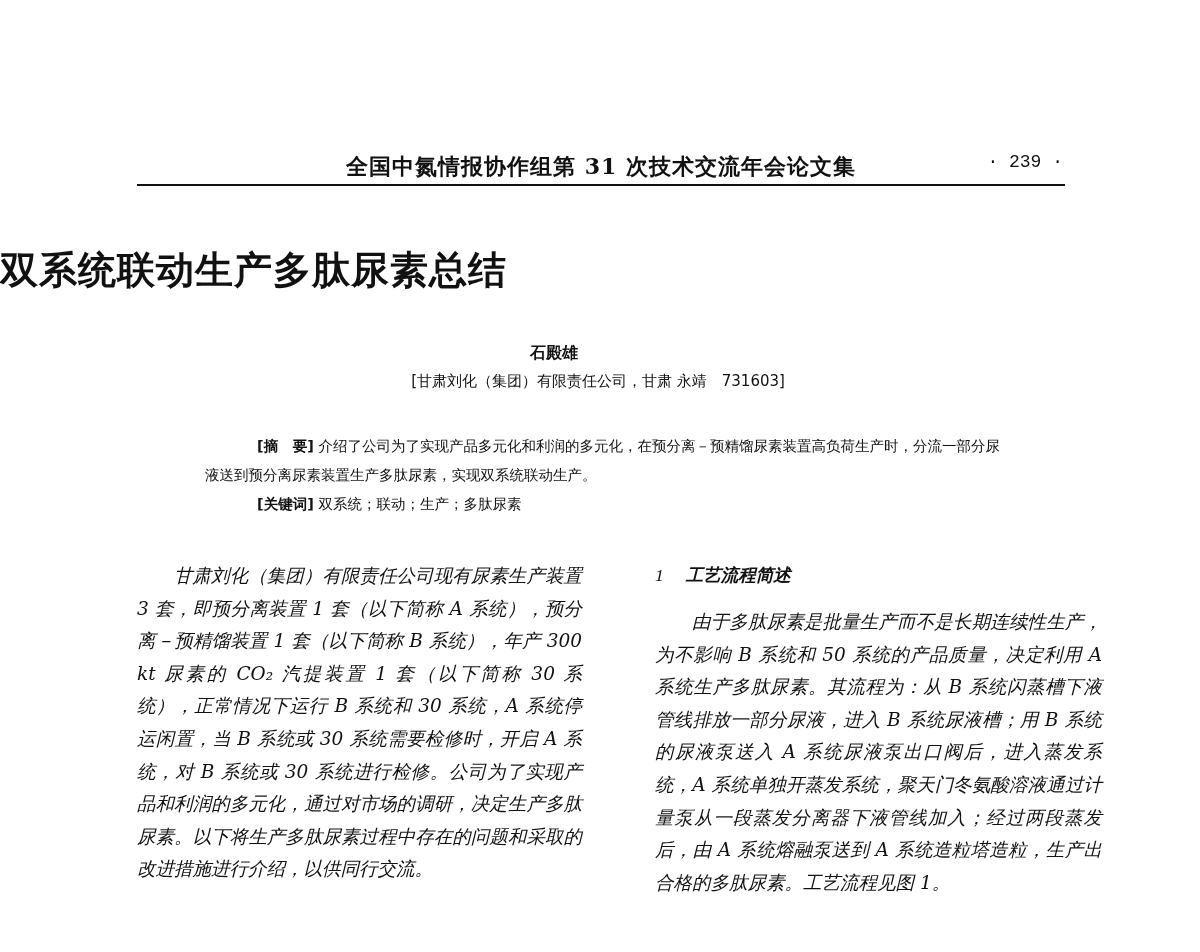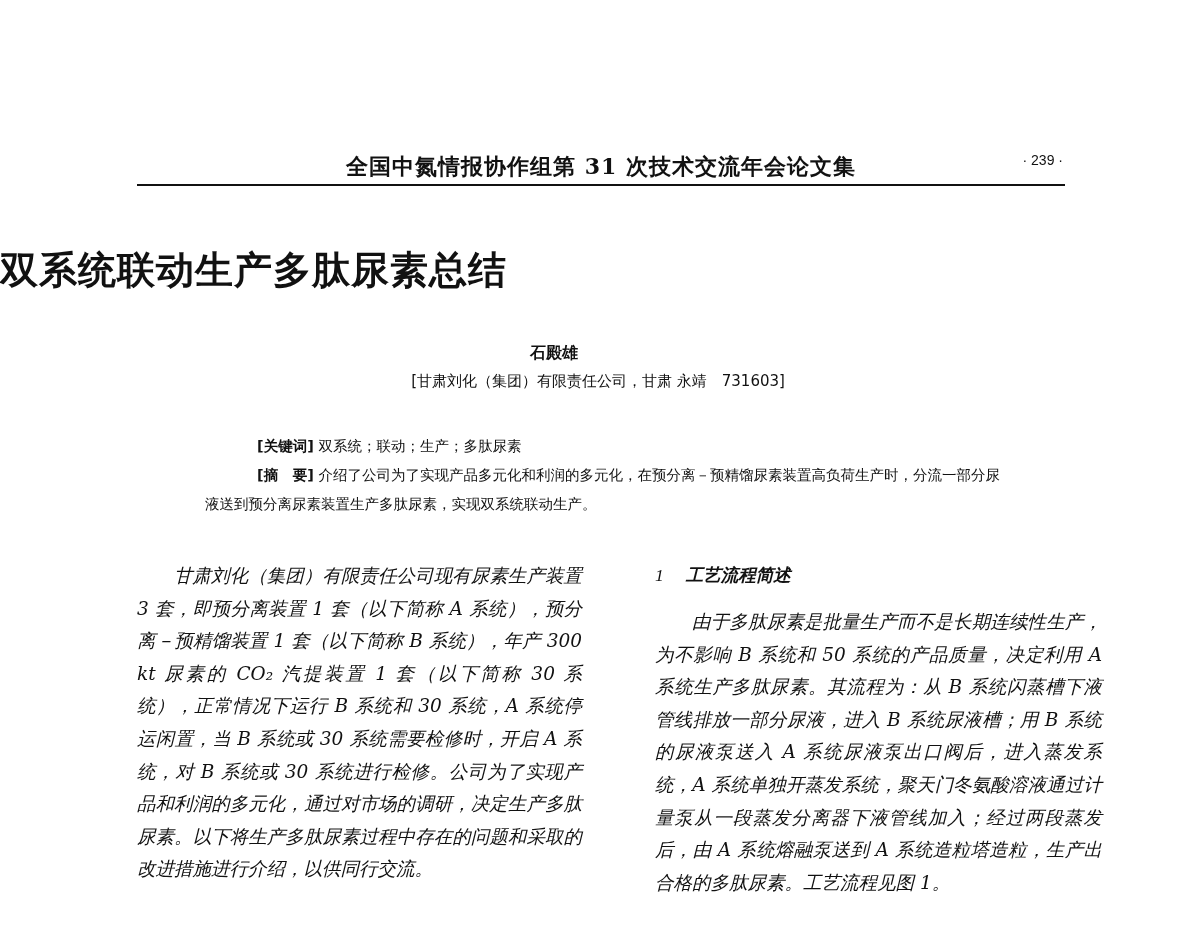--- a/index.html
+++ b/index.html
@@ -10,22 +10,22 @@
   }
   .running-head {
     position: absolute; left: 137px; top: 150px; width: 928px; height: 30px;
   }
   .running-head .journal {
     position: absolute; left: 0; width: 928px; top: 2px;
     text-align: center; font-size: 22px; font-weight: bold; letter-spacing: 1px;
     font-family: "DejaVu Serif", serif;
   }
   .running-head .page-num {
-    position: absolute; right: 2px; top: 2px; font-size: 14px;
-    font-family: Liberation Sans, sans-serif;
+    position: absolute; right: 2px; top: 2px; font-size: 18px;
+    font-family: Liberation Mono, monospace;
   }
   .rule {
     position: absolute; left: 137px; top: 184px; width: 928px; height: 2px; background: #111;
   }
   .title {
     position: absolute; left: 0; width: 1200px; top: 245px; text-align: left;
     font-size: 38px; font-weight: bold; letter-spacing: 1px;
     font-family: "DejaVu Serif", serif;
   }
   .author {
@@ -67,22 +67,22 @@
   <div class="journal">全国中氮情报协作组第 31 次技术交流年会论文集</div>
   <div class="page-num">· 239 ·</div>
 </div>
 <div class="rule"></div>
 
 <div class="title">双系统联动生产多肽尿素总结</div>
 <div class="author">石殿雄</div>
 <div class="affil">[甘肃刘化（集团）有限责任公司，甘肃 永靖　731603]</div>
 
 <div class="abstract">
+  <p class="indent"><span class="label">[摘　要]</span> <span>介绍了公司为了实现产品多元化和利润的多元化，在预分离－预精馏尿素装置高负荷生产时，分流一部分尿液送到预分离尿素装置生产多肽尿素，实现双系统联动生产。</span></p>
   <p class="indent"><span class="label">[关键词]</span> <span>双系统；联动；生产；多肽尿素</span></p>
-  <p class="indent"><span class="label">[摘　要]</span> <span>介绍了公司为了实现产品多元化和利润的多元化，在预分离－预精馏尿素装置高负荷生产时，分流一部分尿液送到预分离尿素装置生产多肽尿素，实现双系统联动生产。</span></p>
 </div>
 
 <div class="col col-left">
   <p class="indent2">甘肃刘化（集团）有限责任公司现有尿素生产装置 3 套，即预分离装置 1 套（以下简称 A 系统），预分离－预精馏装置 1 套（以下简称 B 系统），年产 300 kt 尿素的 CO₂ 汽提装置 1 套（以下简称 30 系统），正常情况下运行 B 系统和 30 系统，A 系统停运闲置，当 B 系统或 30 系统需要检修时，开启 A 系统，对 B 系统或 30 系统进行检修。公司为了实现产品和利润的多元化，通过对市场的调研，决定生产多肽尿素。以下将生产多肽尿素过程中存在的问题和采取的改进措施进行介绍，以供同行交流。</p>
 </div>
 
 <div class="col col-right">
   <p class="sec-heading"><span class="num">1</span><span>工艺流程简述</span></p>
   <p class="indent2">由于多肽尿素是批量生产而不是长期连续性生产，为不影响 B 系统和 50 系统的产品质量，决定利用 A 系统生产多肽尿素。其流程为：从 B 系统闪蒸槽下液管线排放一部分尿液，进入 B 系统尿液槽；用 B 系统的尿液泵送入 A 系统尿液泵出口阀后，进入蒸发系统，A 系统单独开蒸发系统，聚天门冬氨酸溶液通过计量泵从一段蒸发分离器下液管线加入；经过两段蒸发后，由 A 系统熔融泵送到 A 系统造粒塔造粒，生产出合格的多肽尿素。工艺流程见图 1。</p>
 </div>

